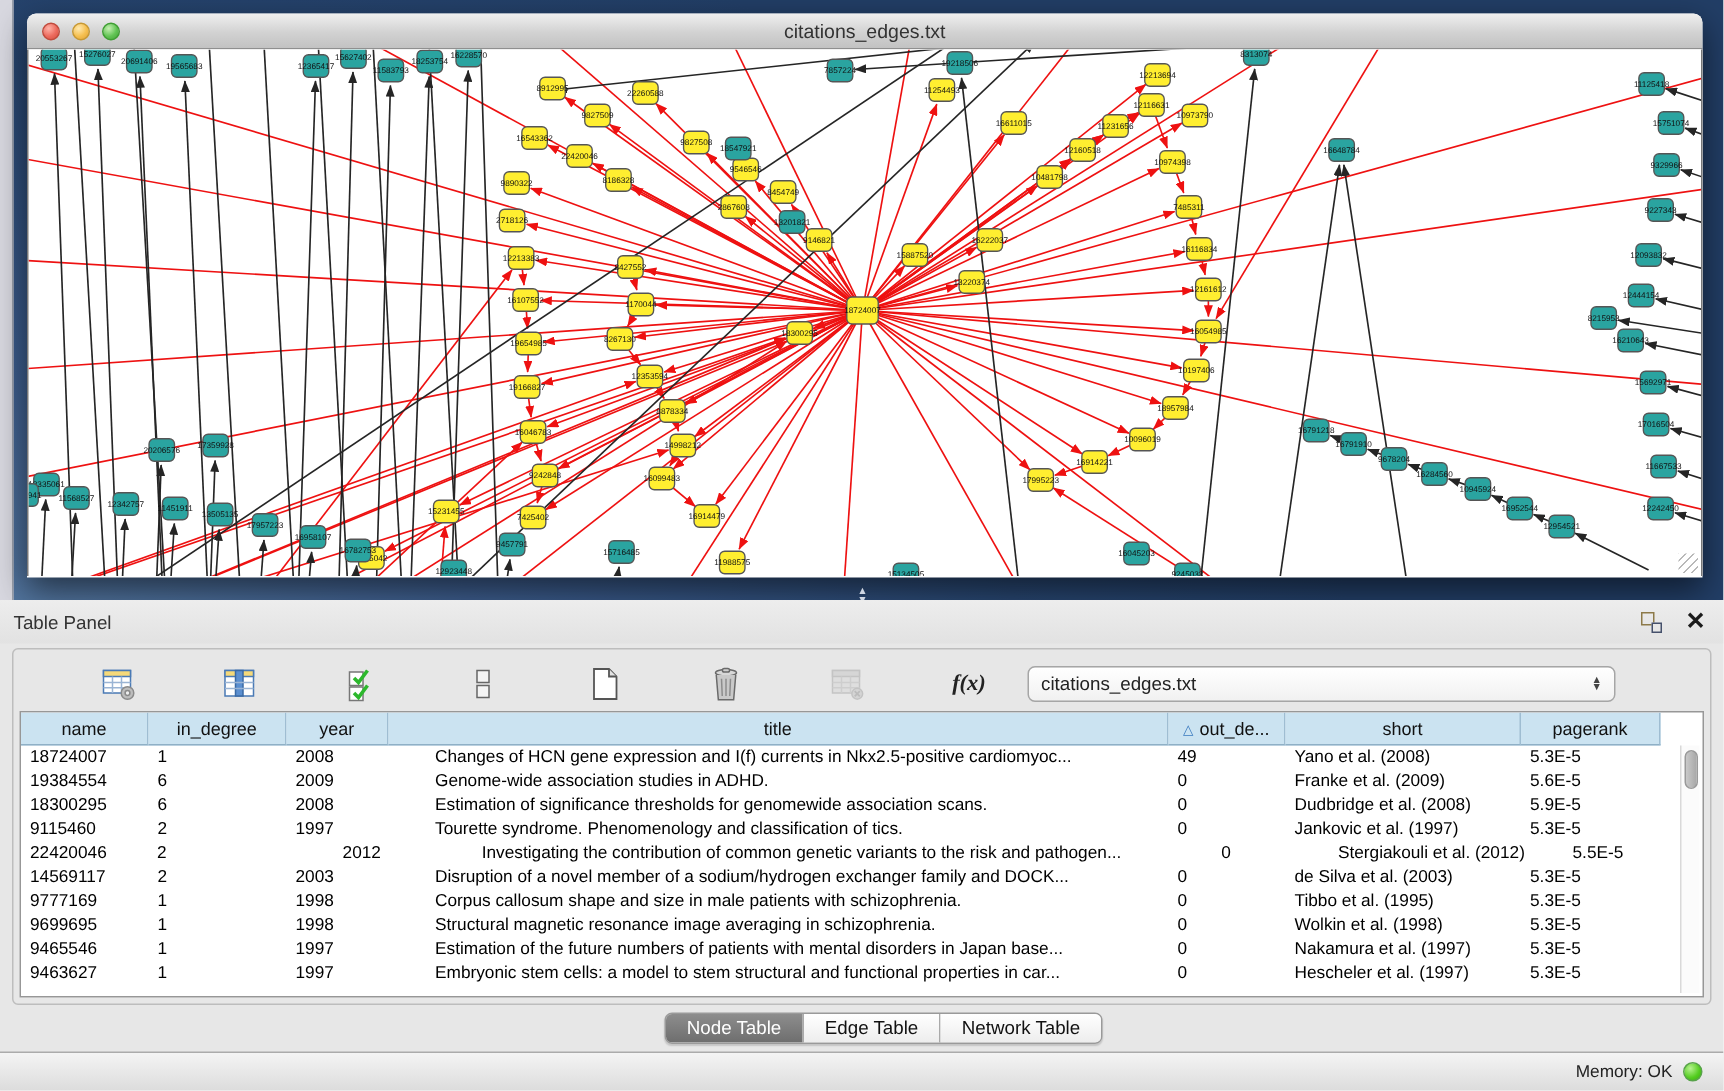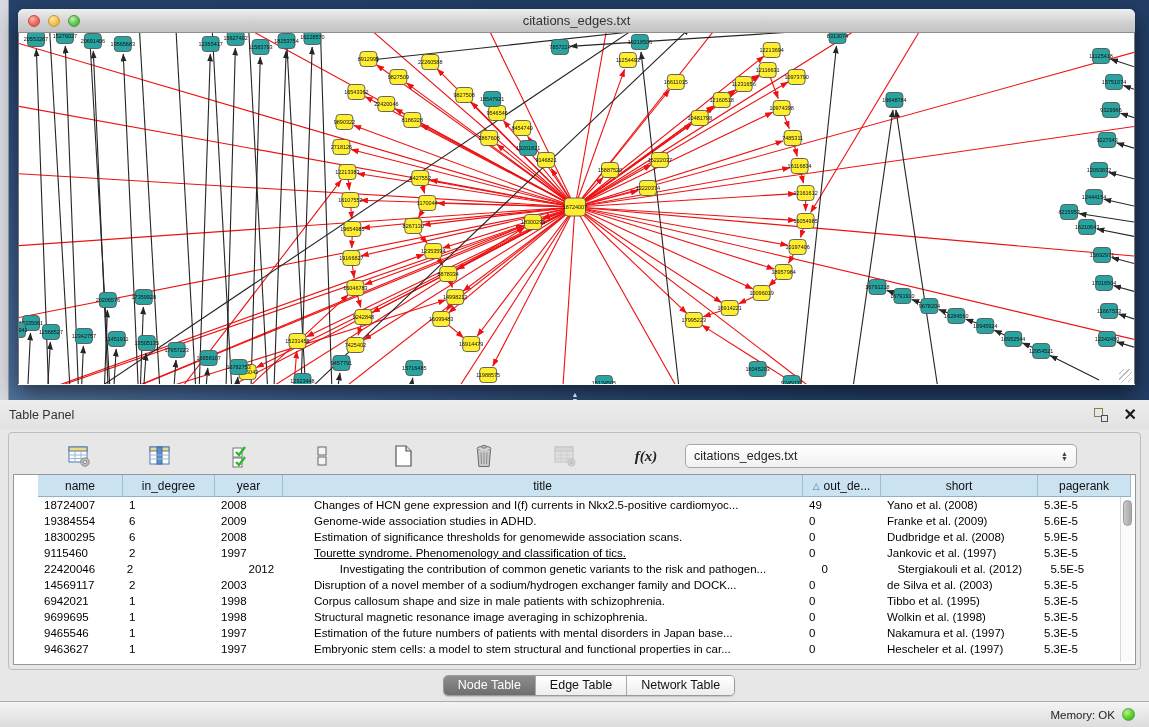--- a/index.html
+++ b/index.html
@@ -48,21 +48,21 @@
   .toolbar { height:36px; display:flex; align-items:center; gap:9px; padding-left:8px; }
   .tbtn { width:28px; height:28px; display:flex; align-items:center; justify-content:center; cursor:pointer;margin-left:44px; }
   .tbtn.disabled { opacity:.45; cursor:default; }
   .fx { font-family:"Liberation Serif", serif; font-style:italic; font-weight:bold; font-size:15px; color:#222; }
   .combo { margin-left:16px; width:392px; height:24px; border:1px solid #a6a6a6; border-radius:5px;
     background:linear-gradient(#ffffff,#f1f1f1); display:flex; align-items:center; padding:0 8px;
     font-size:12.5px; color:#222; cursor:pointer; box-shadow:inset 0 1px 0 #fff; }
   .combo .cval { flex:1; }
   .combo .spin { display:flex; flex-direction:column; align-items:center; line-height:5px; font-size:7px; color:#444; }
 
-  .tablewrap { position:relative; height:191px; background:#fff; border:1px solid #979797; overflow:hidden;padding-left:24px; }
+  .tablewrap { position:relative; height:191px; background:#fff; border:1px solid #979797; overflow:hidden; }
   .thead { display:flex; height:22px; }
   .th { background:#cbe3f1; border-right:1px solid #9fbdd2; border-bottom:1px solid #8fb0c6;
     font-size:12px; color:#111; display:flex; align-items:center; justify-content:center; cursor:pointer; }
   .th .sort-tri { color:#3a7abf; font-size:9px; margin-right:4px; }
   .trow { display:flex; height:16px; }
   .td { font-size:11.5px; color:#000; line-height:16px; padding-left:6px; white-space:nowrap; overflow:hidden; cursor:default; }
   .td.title-cell { padding-left:31px; }
   .vscroll { position:absolute; top:22px; right:2px; bottom:2px; width:13px;
     background:#fbfbfb; border-left:1px solid #d9d9d9; }
   .vthumb { position:absolute; top:3px; left:2px; width:9px; height:26px; border-radius:5px;
@@ -633,21 +633,21 @@
               <div class="td" style="width: 68px;">2008</div>
               <div class="td title-cell" style="width: 520px;">Estimation of significance thresholds for genomewide association scans.</div>
               <div class="td" style="width: 78px;">0</div>
               <div class="td" style="width: 157px;">Dudbridge et al. (2008)</div>
               <div class="td" style="width: 93px;">5.9E-5</div>
             </div>
             <div class="trow">
               <div class="td" style="width: 85px;">9115460</div>
               <div class="td" style="width: 92px;">2</div>
               <div class="td" style="width: 68px;">1997</div>
-              <div class="td title-cell" style="width: 520px; text-decoration: underline;">Tourette syndrome. Phenomenology and classification of tics.</div>
+              <div class="td title-cell" style="width: 520px;">Tourette syndrome. Phenomenology and classification of tics.</div>
               <div class="td" style="width: 78px;">0</div>
               <div class="td" style="width: 157px;">Jankovic et al. (1997)</div>
               <div class="td" style="width: 93px;">5.3E-5</div>
             </div>
             <div class="trow">
               <div class="td" style="width: 85px;">22420046</div>
               <div class="td" style="width: 92px;">2</div>
               <div class="td" style="width: 68px; margin-left: 32px;">2012</div>
               <div class="td title-cell" style="width: 520px;">Investigating the contribution of common genetic variants to the risk and pathogen...</div>
               <div class="td" style="width: 78px;">0</div>
@@ -657,21 +657,21 @@
             <div class="trow">
               <div class="td" style="width: 85px;">14569117</div>
               <div class="td" style="width: 92px;">2</div>
               <div class="td" style="width: 68px;">2003</div>
               <div class="td title-cell" style="width: 520px;">Disruption of a novel member of a sodium/hydrogen exchanger family and DOCK...</div>
               <div class="td" style="width: 78px;">0</div>
               <div class="td" style="width: 157px;">de Silva et al. (2003)</div>
               <div class="td" style="width: 93px;">5.3E-5</div>
             </div>
             <div class="trow">
-              <div class="td" style="width: 85px;">6942021</div>
+              <div class="td" style="width: 85px;">9777169</div>
               <div class="td" style="width: 92px;">1</div>
               <div class="td" style="width: 68px;">1998</div>
               <div class="td title-cell" style="width: 520px;">Corpus callosum shape and size in male patients with schizophrenia.</div>
               <div class="td" style="width: 78px;">0</div>
               <div class="td" style="width: 157px;">Tibbo et al. (1995)</div>
               <div class="td" style="width: 93px;">5.3E-5</div>
             </div>
             <div class="trow">
               <div class="td" style="width: 85px;">9699695</div>
               <div class="td" style="width: 92px;">1</div>

